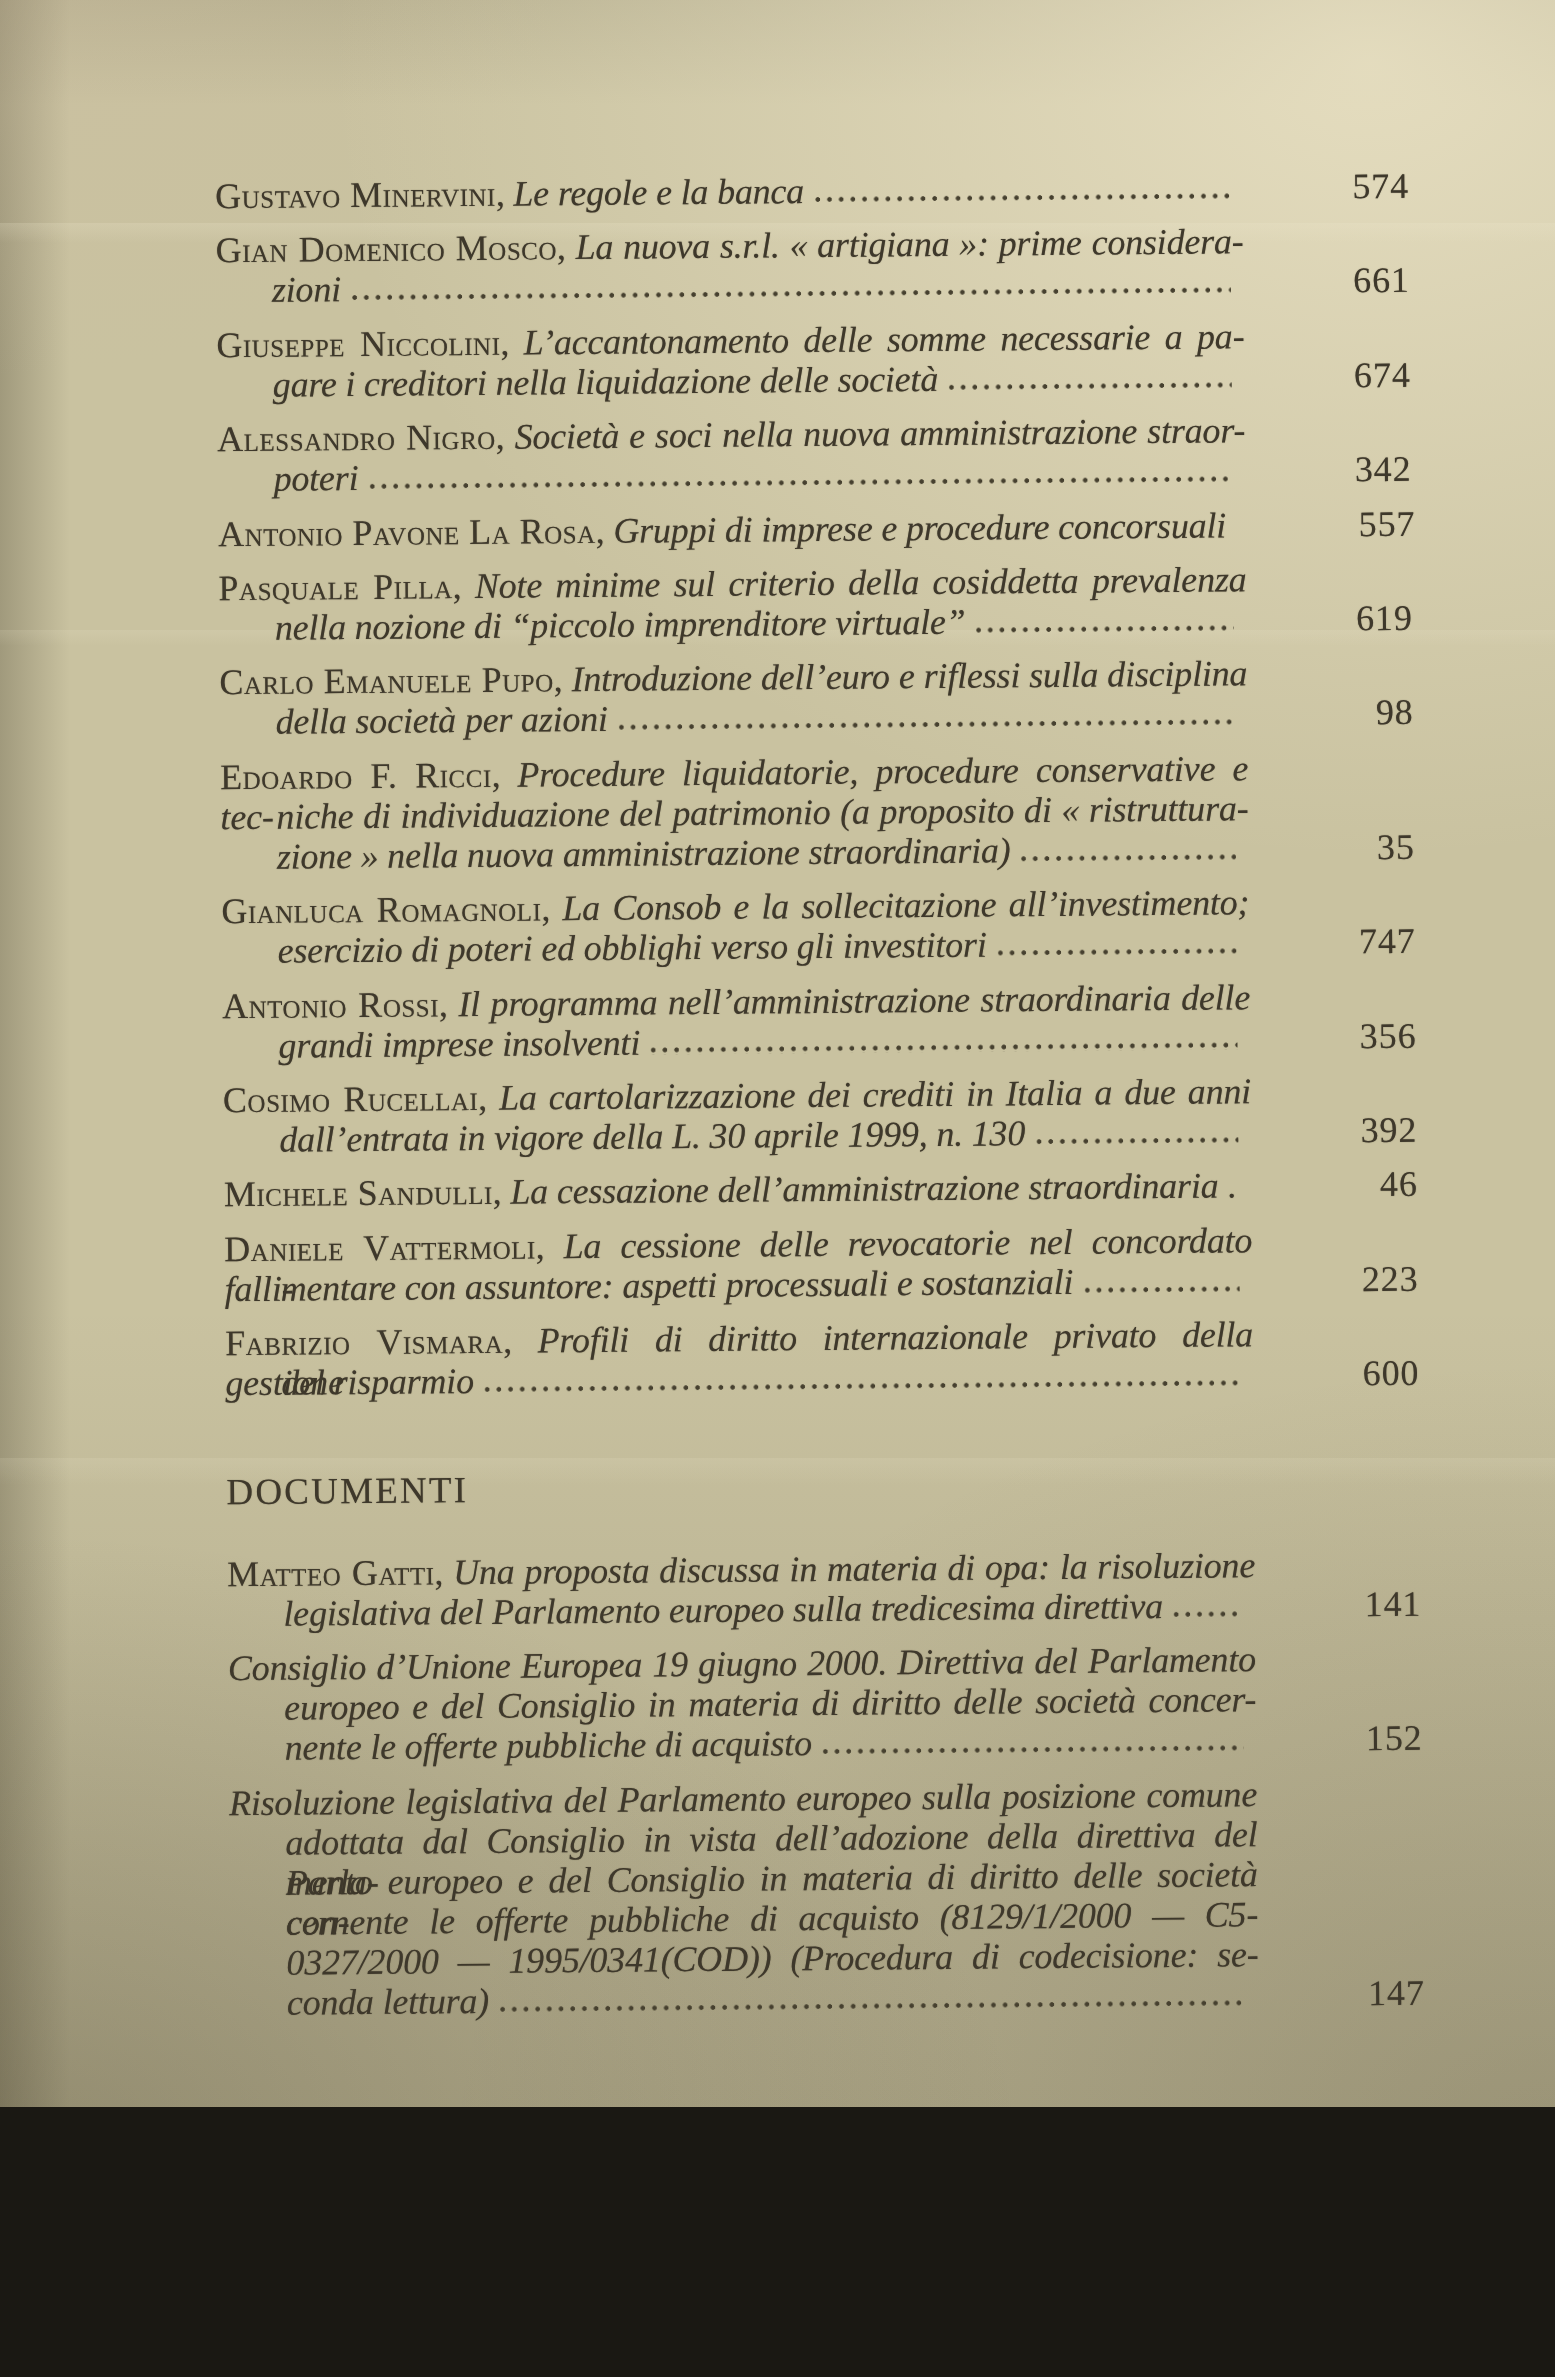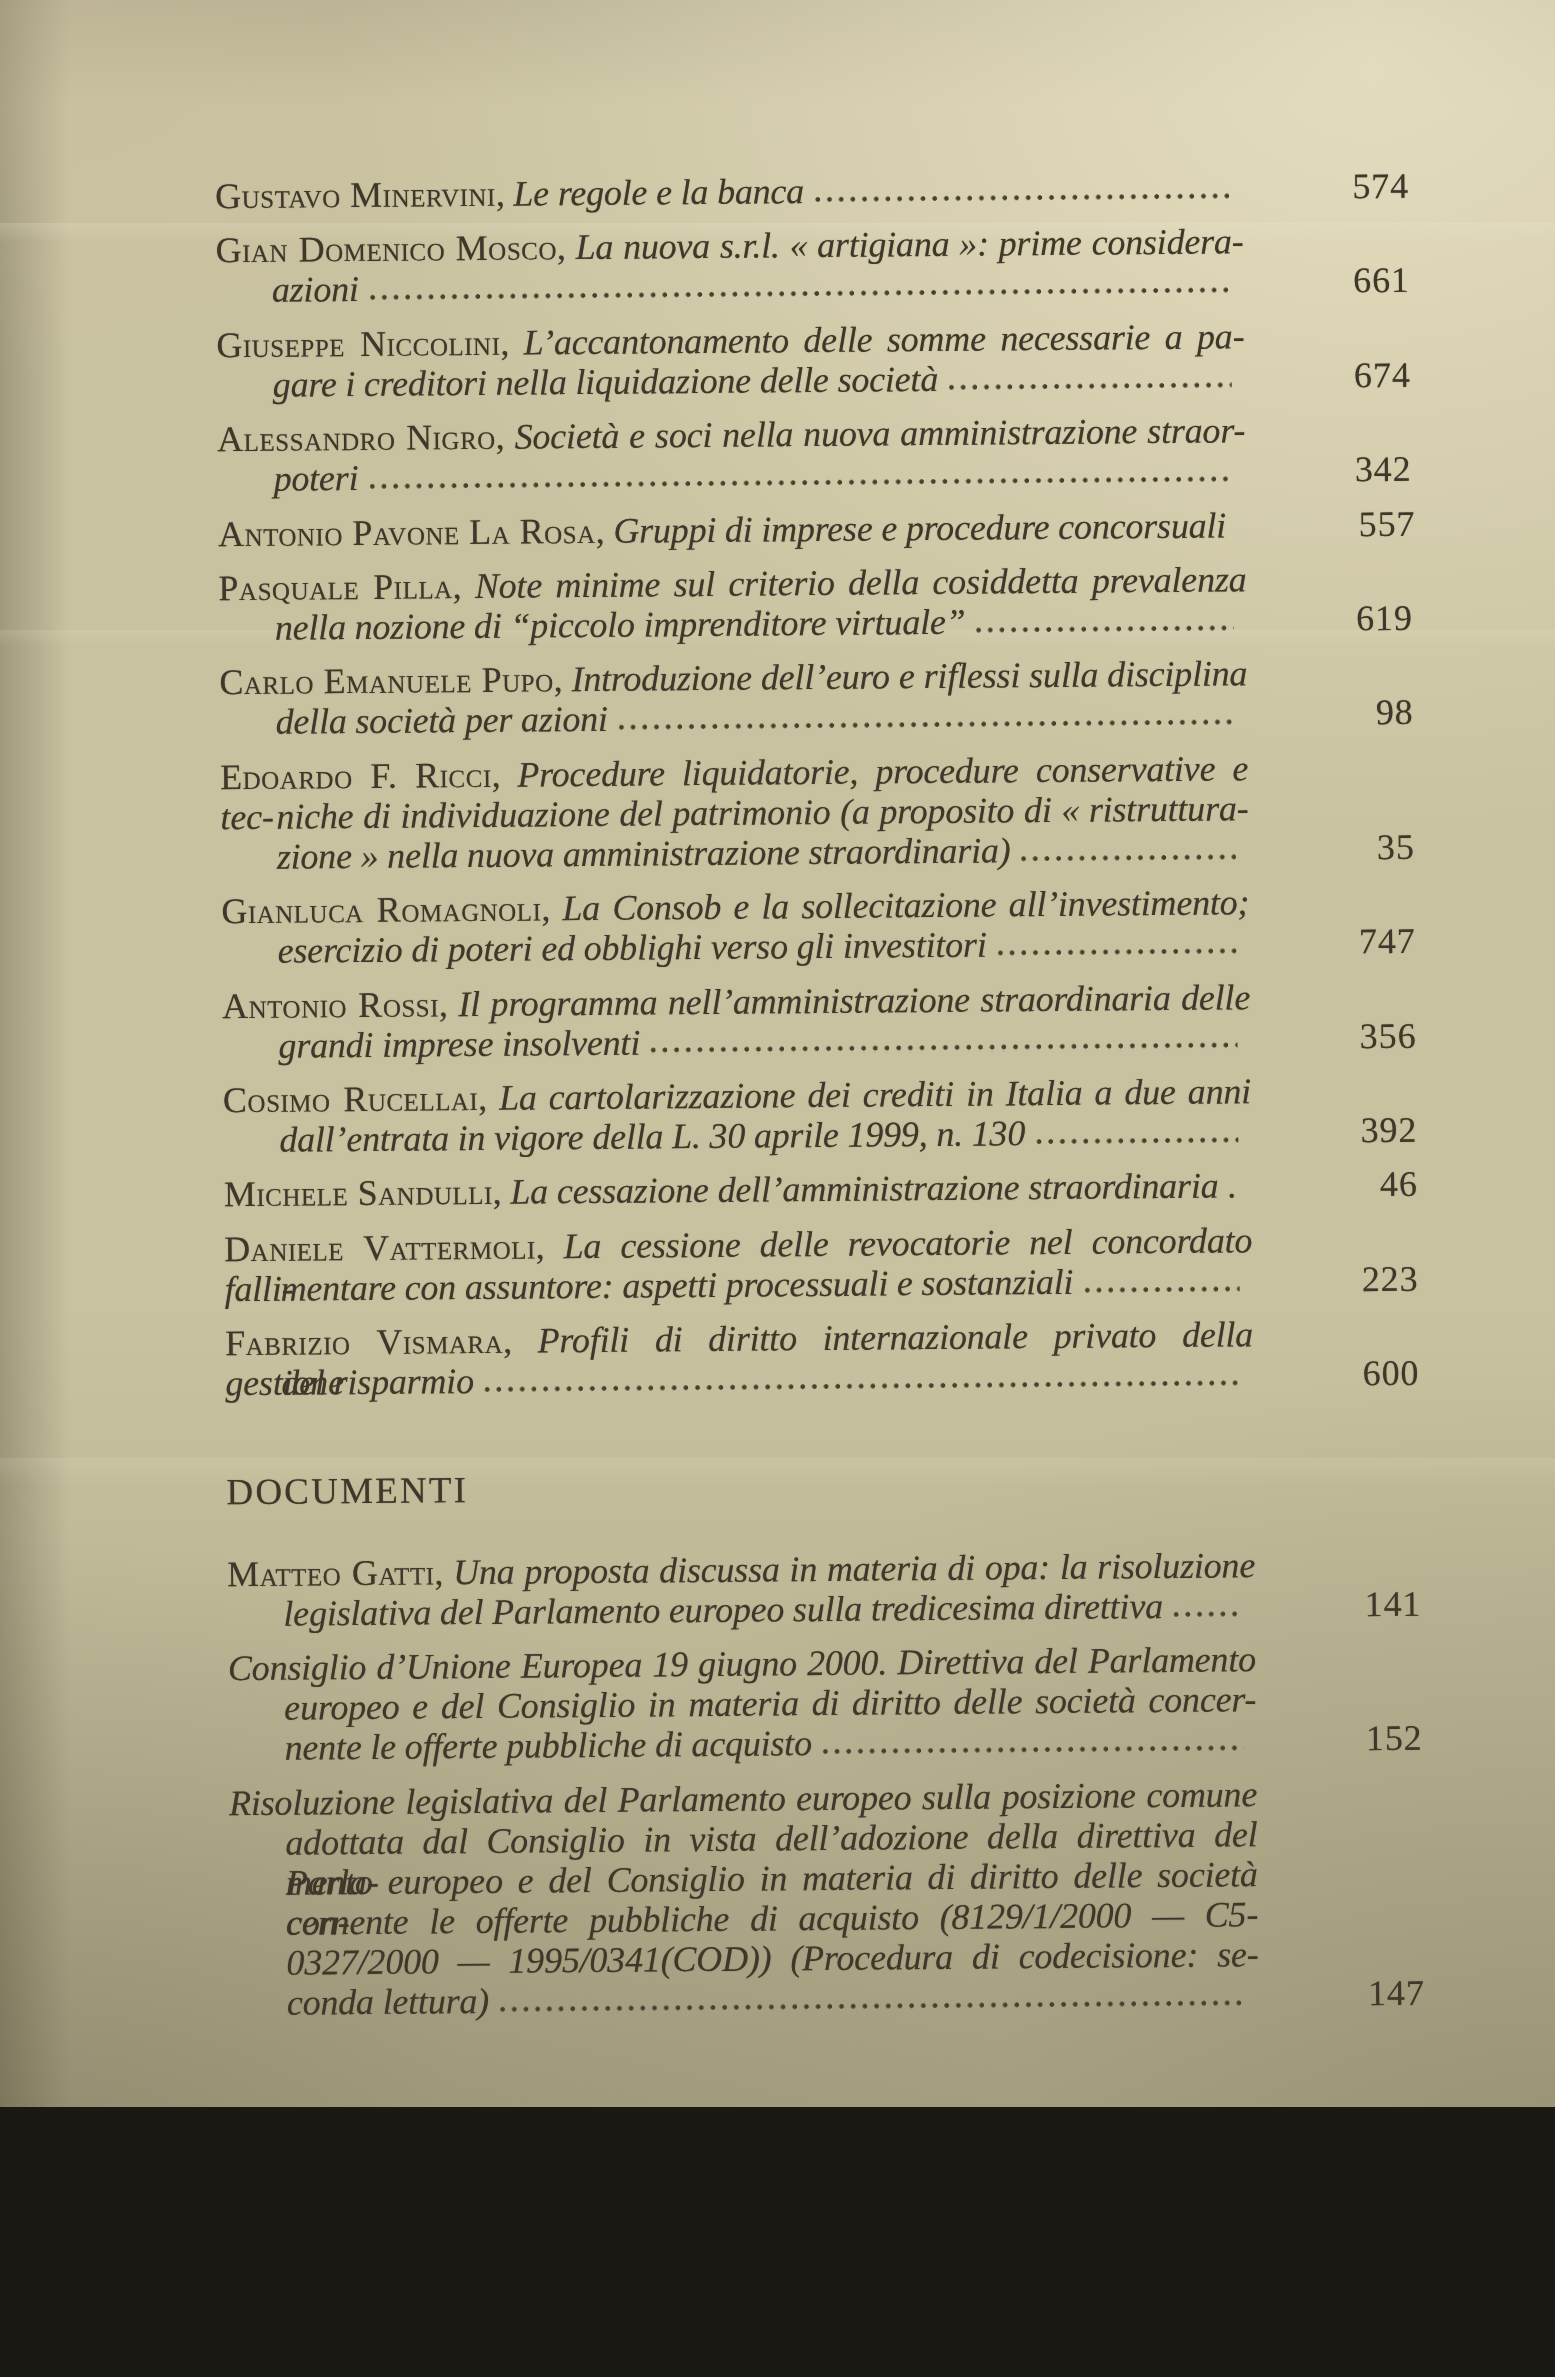--- a/index.html
+++ b/index.html
@@ -113,21 +113,21 @@
             <span class="run sc">Gustavo Minervini</span>
             <span class="run pl">, </span>
             <span class="run it">Le regole e la banca</span>
             <span class="dots"></span>
             <span class="num">574</span>
           </div>
         </div>
         <div class="entry">
           <div class="line justify"><span class="run sc">Gian Domenico Mosco</span><span class="run pl">, </span><span class="run it">La nuova s.r.l. « artigiana »: prime considera-</span></div>
           <div class="line last cont">
-            <span class="run it">azioni</span>
+            <span class="run it">zioni</span>
             <span class="dots"></span>
             <span class="num">661</span>
           </div>
         </div>
         <div class="entry">
           <div class="line justify"><span class="run sc">Giuseppe Niccolini</span><span class="run pl">, </span><span class="run it">L’accantonamento delle somme necessarie a pa-</span></div>
           <div class="line last cont">
             <span class="run it">gare i creditori nella liquidazione delle società</span>
             <span class="dots"></span>
             <span class="num">674</span>

